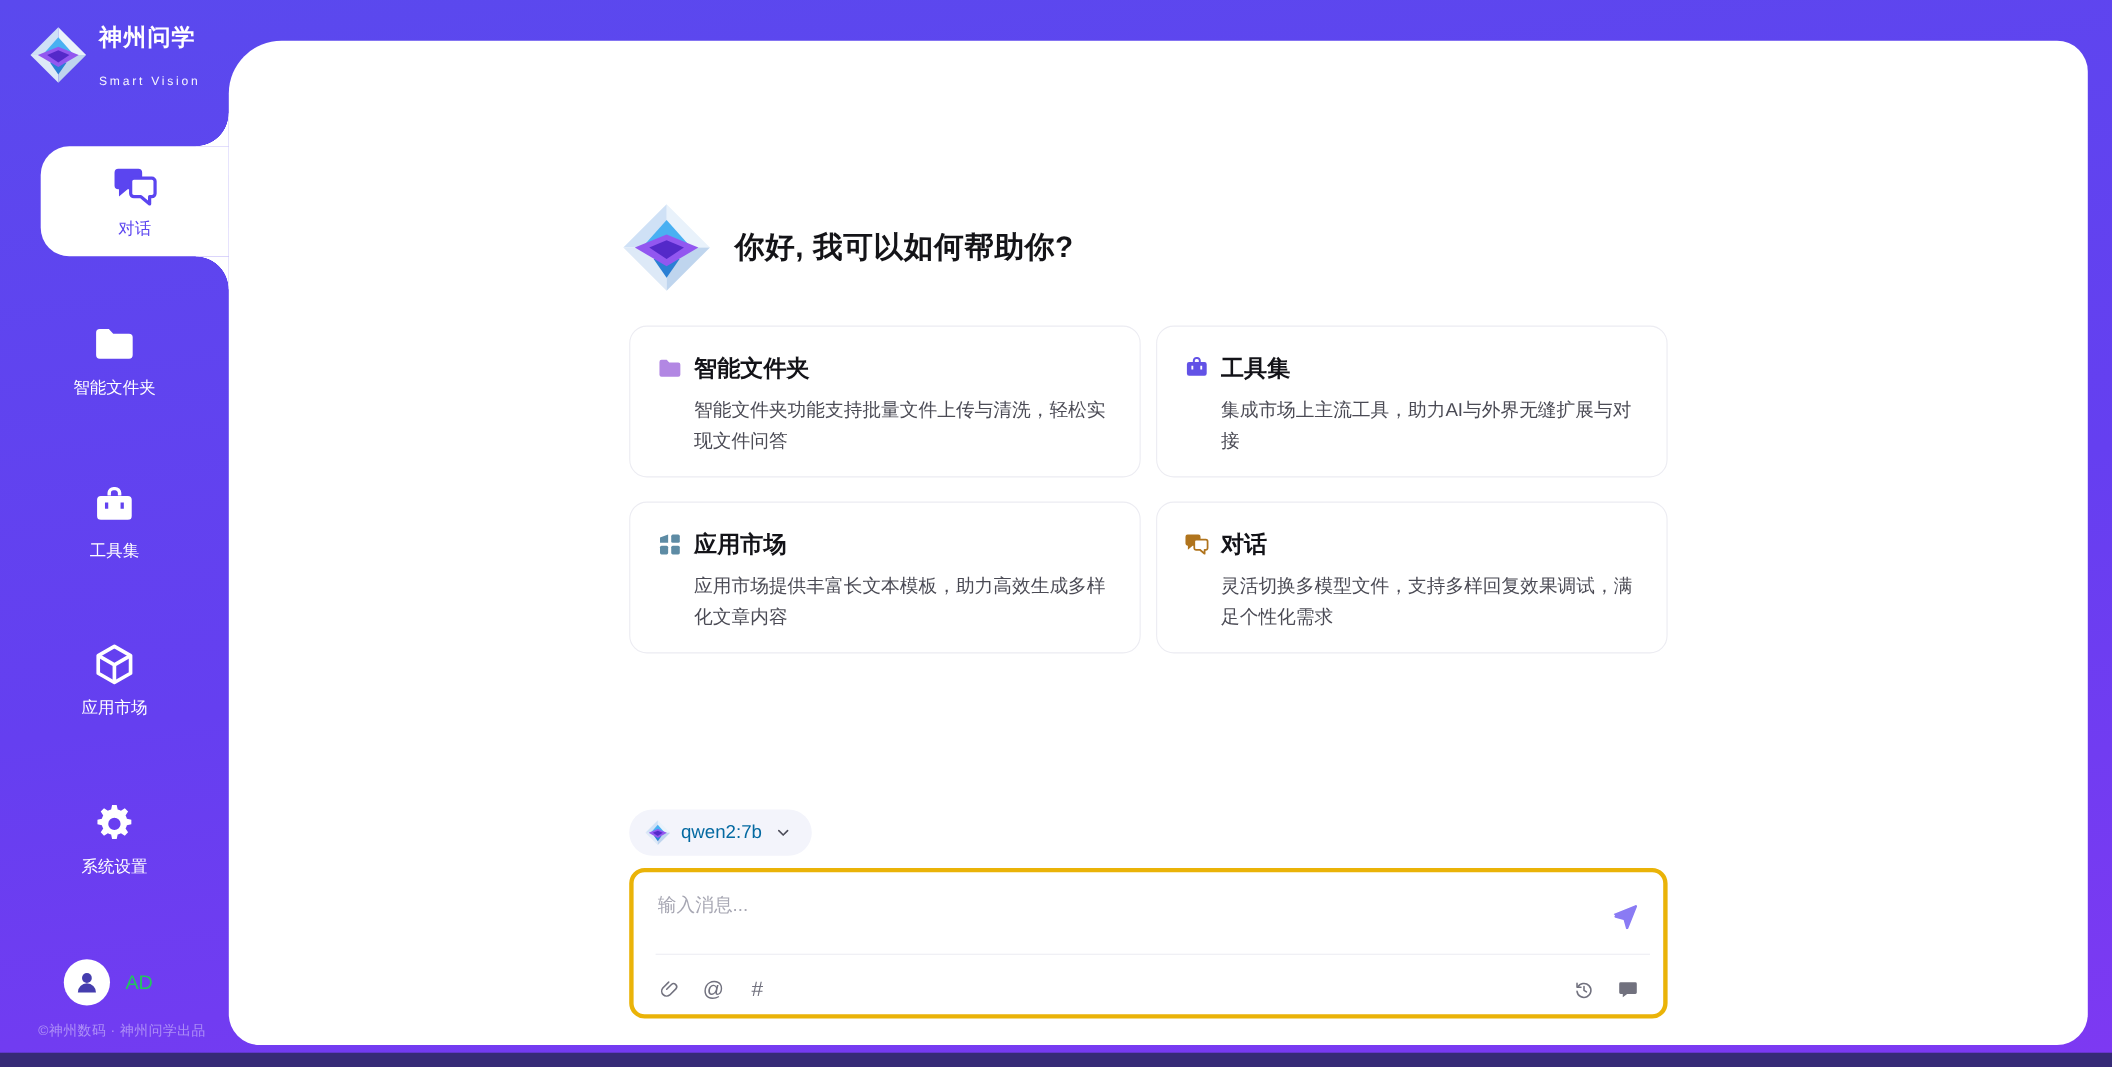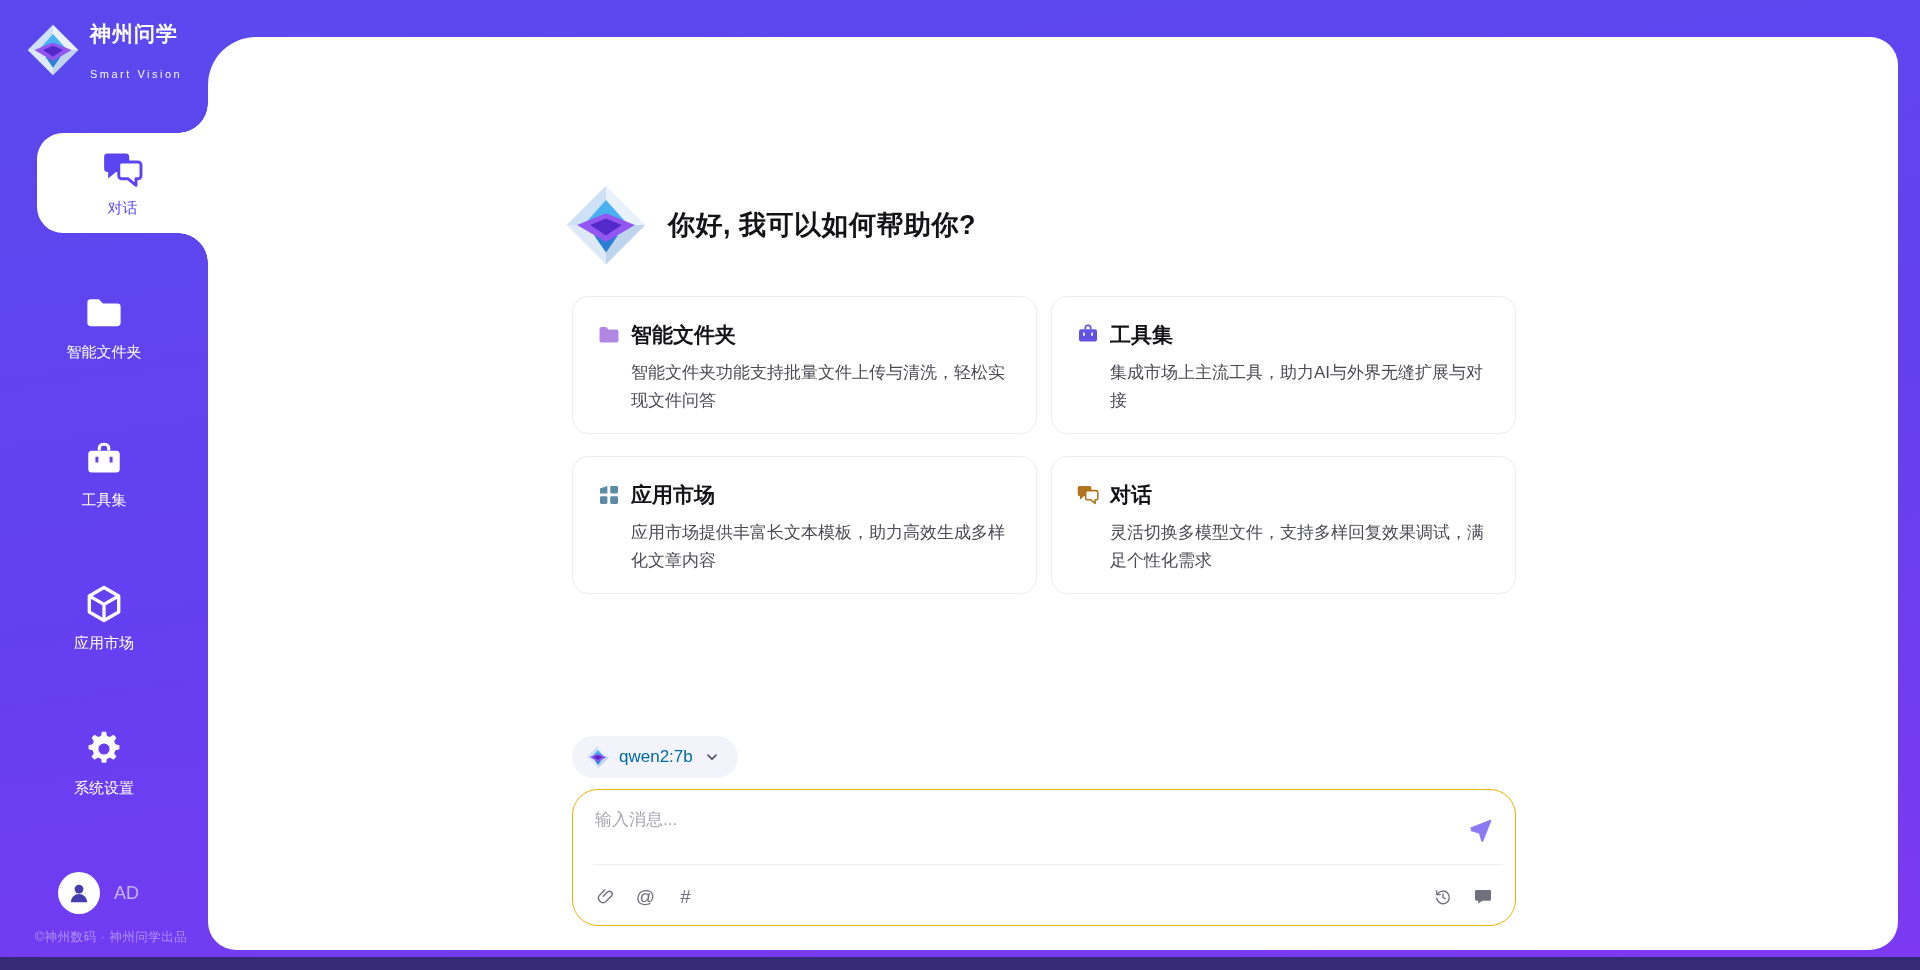--- a/index.html
+++ b/index.html
@@ -33,21 +33,21 @@
   .nav-active .nico { width:44px; height:44px; }
   .nav-active .nlabel { font-size:15px; font-weight:500; }
   .nav-active::before, .nav-active::after { content:''; position:absolute; right:0; width:30px; height:30px; }
   .nav-active::before { top:-30px; background:radial-gradient(circle at 0 0, rgba(0,0,0,0) 29.5px, #fff 30px); }
   .nav-active::after  { bottom:-30px; background:radial-gradient(circle at 0 100%, rgba(0,0,0,0) 29.5px, #fff 30px); }
 
   .user-row { position:absolute; left:58px; top:872px; display:flex; align-items:center; gap:14px; cursor:pointer; }
   .avatar { width:42px; height:42px; border-radius:50%; background:#fff; display:flex;
             align-items:center; justify-content:center; }
   .avatar svg { width:26px; height:26px; color:#453dae; }
-  .user-name { font-size:18px; color:#c4b5fd; }
+  .user-name { font-size:18px; color:#22c55e; }
   .copyright { position:absolute; left:0; top:929px; width:208px; text-align:center;
                font-size:12.5px; color:rgba(255,255,255,.42); letter-spacing:.5px;padding-left:14px; }
 
   
   .greeting { position:absolute; left:356px; top:146px; display:flex; align-items:center; gap:20px; }
   .greeting .logo { width:84px; height:84px; }
   .greeting-text { font-size:27px; font-weight:700; color:#141418; letter-spacing:.5px; }
 
   .cards { position:absolute; left:364px; top:259px; width:944px;
            display:grid; grid-template-columns:1fr 1fr; column-gap:14px; row-gap:22px; }
@@ -59,21 +59,21 @@
   .card-desc { margin-top:10px; margin-left:34px; font-size:17px; line-height:28px; color:#4b4b55; }
 
   .model-pill { position:absolute; left:364px; top:699px; height:42px; padding:0 18px 0 14px;
                 background:#f3f4fb; border-radius:21px; display:flex; align-items:center; gap:9px;
                 cursor:pointer; }
   .model-pill .logo { width:24px; height:24px; }
   .model-name { font-size:17px; color:#0369a1; }
   .model-pill .chev { width:16px; height:16px; color:#4c4c58; margin-left:2px; }
 
   .composer { position:absolute; left:364px; top:752px; width:944px; height:137px;
-              background:#fff; border:1px solid #eab308; border-radius:26px; }
+              background:#fff; border:4px solid #eab308; border-radius:14px; }
   .composer-input { position:absolute; left:22px; top:14px; width:820px; height:32px;
                     border:none; outline:none; font-size:17px; color:#333;
                     font-family:"Liberation Sans","DejaVu Sans",sans-serif; background:transparent; }
   .composer-input::placeholder { color:#a7a7b3; }
   .send-btn { position:absolute; right:22px; top:26px; width:26px; height:26px; color:#8a7bf4; cursor:pointer; }
   .composer-divider { position:absolute; left:20px; right:12px; top:74px; border-top:1px solid #ededf3; }
   .composer-tools { position:absolute; left:22px; right:22px; top:96px; display:flex;
                     align-items:center; justify-content:space-between; }
   .tool-group { display:flex; align-items:center; gap:19px; color:#71717e; }
   .tool-btn { width:21px; height:21px; display:flex; align-items:center; justify-content:center; cursor:pointer; }

